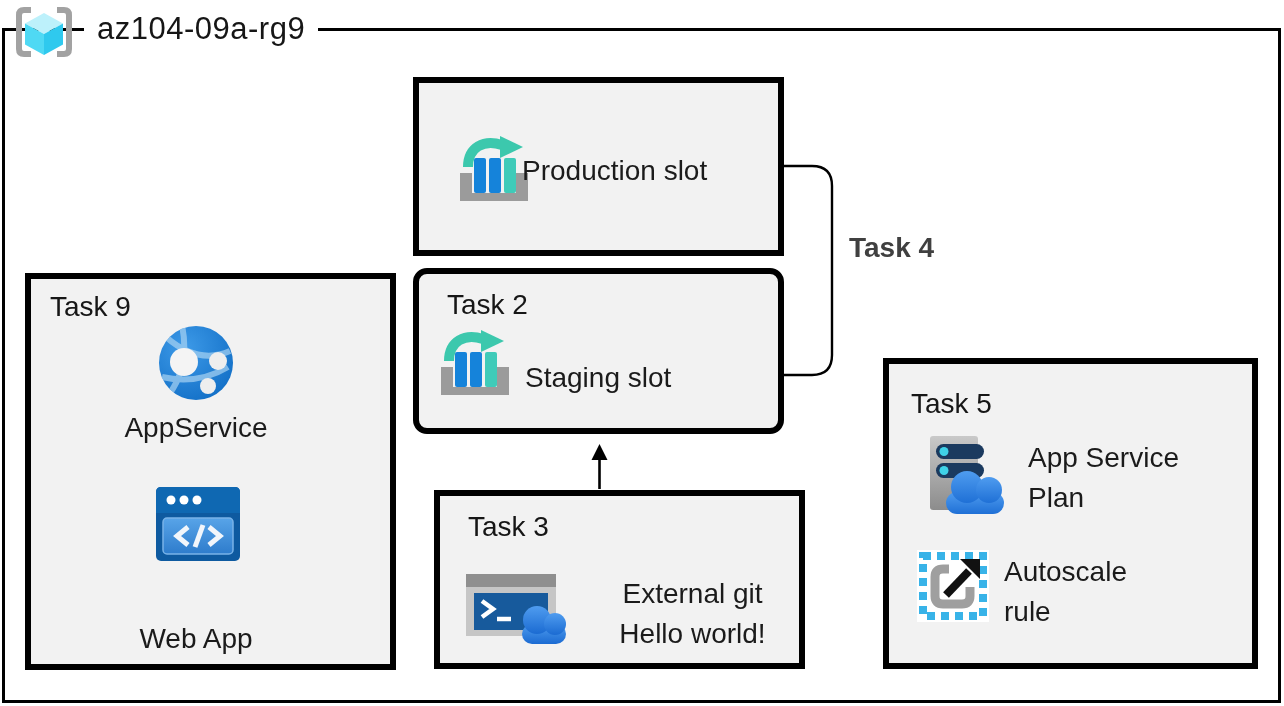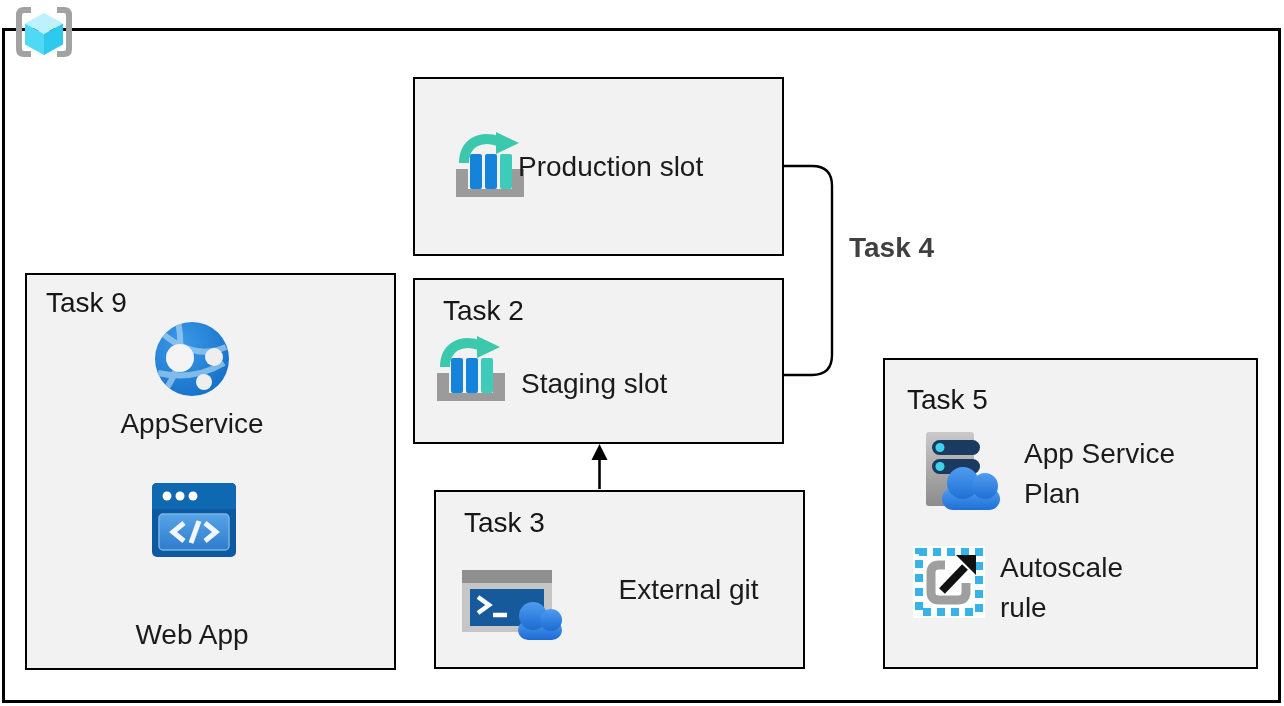--- a/index.html
+++ b/index.html
@@ -6,24 +6,24 @@
   body{font-family:"Liberation Sans","DejaVu Sans",sans-serif;color:#161616;}
   #canvas{position:relative;width:1284px;height:706px;background:#fff;overflow:hidden;}
 
   .rg-border{position:absolute;left:2px;top:28px;width:1279px;height:675px;
     border:3px solid #000;box-sizing:border-box;z-index:0;}
 
   .rg-icon{position:absolute;left:12px;top:6px;z-index:3;line-height:0;}
   .rg-title{position:absolute;left:84px;top:11px;z-index:3;background:#fff;
     padding:0 13px;font-size:31px;letter-spacing:.5px;}
 
-  .box{position:absolute;background:#f2f2f2;border:2px solid #000000;box-sizing:border-box;z-index:1;}
+  .box{position:absolute;background:#f2f2f2;border:6px solid #000000;box-sizing:border-box;z-index:1;}
   #box-task1{left:25px;top:273px;width:371px;height:397px;}
   #box-production{left:413px;top:77px;width:371px;height:179px;}
-  #box-task2{left:413px;top:278px;width:371px;height:166px;}
+  #box-task2{left:413px;top:268px;width:371px;height:166px;border-radius:14px;}
   #box-task3{left:413px;top:490px;width:371px;height:179px;margin-left:21px;}
   #box-task5{left:883px;top:358px;width:375px;height:311px;}
 
   .box-title{position:absolute;font-size:28px;}
   .label{font-size:28px;color:#1b1b1b;}
   .icon{position:absolute;line-height:0;}
 
   #overlay{position:absolute;left:0;top:0;z-index:2;pointer-events:none;}
 
   .task4-note{position:absolute;left:849px;top:224px;z-index:2;
@@ -40,20 +40,21 @@
     <svg width="64" height="52" viewBox="0 0 64 52">
       <g stroke="#a2a2a2" stroke-width="6" fill="none">
         <path d="M19,4 L12,4 Q7,4 7,9 L7,43 Q7,48 12,48 L19,48"></path>
         <path d="M45,4 L52,4 Q57,4 57,9 L57,43 Q57,48 52,48 L45,48"></path>
       </g>
       <polygon points="32,7 51,17.5 32,28 13,17.5" fill="#bdf1fb"></polygon>
       <polygon points="13,17.5 32,28 32,49 13,38.5" fill="#4fd9f4"></polygon>
       <polygon points="51,17.5 32,28 32,49 51,38.5" fill="#2fc9ee"></polygon>
     </svg>
   </span>
+  <span class="rg-title">az104-09a-rg9</span>
 
   <svg id="overlay" width="1284" height="706" viewBox="0 0 1284 706">
     <path d="M784,166 L812,166 Q832,166 832,186 L832,355 Q832,375 812,375 L784,375" fill="none" stroke="#000" stroke-width="2.4"></path>
     <g>
       <line x1="599.5" y1="489" x2="599.5" y2="457" stroke="#000" stroke-width="2.6"></line>
       <polygon points="599.5,444 591.5,460 607.5,460" fill="#000"></polygon>
     </g>
   </svg>
 
   <div class="task4-note">
@@ -106,20 +107,21 @@
         <line x1="31" y1="51" x2="45" y2="51" stroke="#fff" stroke-width="4.5"></line>
         <g fill="url(#cl1)">
           <rect x="56" y="56" width="44" height="20" rx="10"></rect>
           <circle cx="71" cy="52" r="14"></circle>
           <circle cx="89" cy="56" r="11"></circle>
         </g>
       </svg>
     </span>
     <div style="position:absolute;left:145px;top:78px;width:215px;text-align:center;line-height:40px;">
       <div class="label">External git</div>
+      <div class="label">Hello world!</div>
     </div>
   </div>
 
   <div class="box" id="box-task1">
     <span class="box-title" style="left:19px;top:12px;">Task 9</span>
     <span class="icon" style="left:127px;top:46px;">
       <svg width="76" height="76" viewBox="0 0 76 76">
         <defs>
           <radialGradient id="gl1" cx="0.35" cy="0.3" r="0.85">
             <stop offset="0" stop-color="#3d9ae8"></stop>

